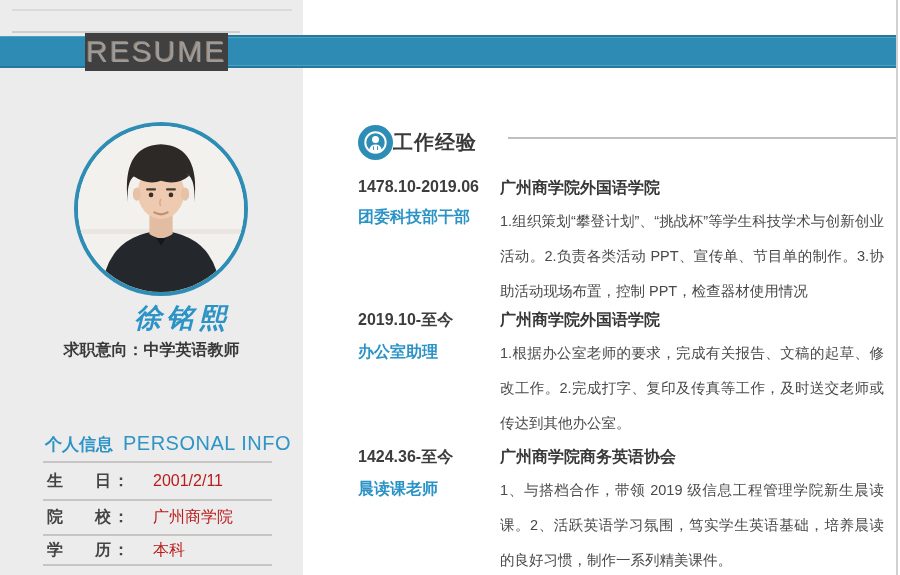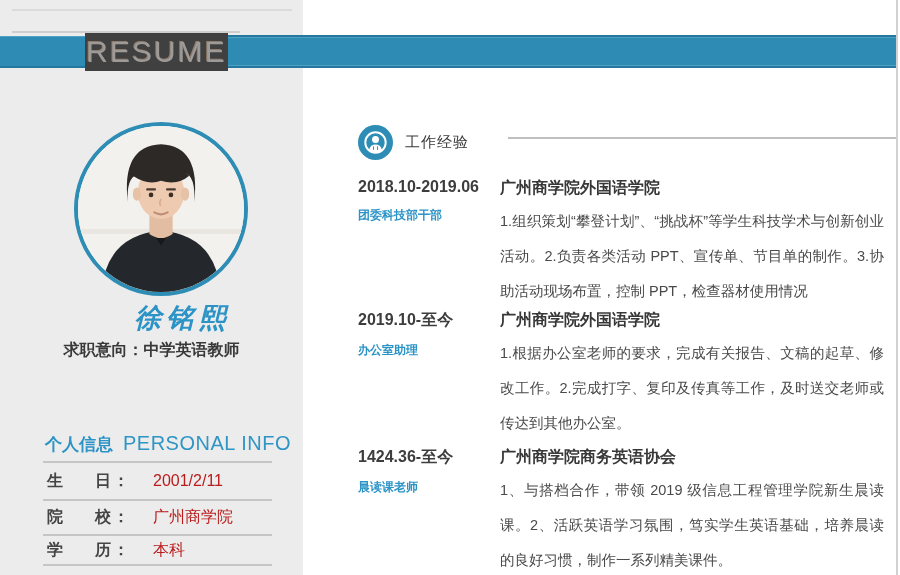--- a/index.html
+++ b/index.html
@@ -70,31 +70,31 @@
               font-size:16px; font-weight:bold; color:#444444; }
   .pi-colon { font-size:16px; font-weight:bold; color:#444444; margin-left:2px; }
   .pi-value { font-size:16px; color:#b91c1c; margin-left:24px; white-space:nowrap; }
 
   
   .we-header { position:absolute; left:358px; top:124px; height:36px; display:flex; align-items:center; }
   .we-icon {
     width:35px; height:35px; border-radius:50%; background:#2e8db5;
     display:flex; align-items:center; justify-content:center; flex:0 0 auto;
   }
-  .we-title { font-size:15px; font-weight:normal; color:#393939; margin-left:12px; letter-spacing:1px; }
+  .we-title { font-size:20px; font-weight:bold; color:#393939; letter-spacing:1px; }
   .we-rule { position:absolute; left:508px; top:137px; width:389px; height:2px; background:#c0bfbe; }
 
   .entry { position:absolute; left:358px; display:flex; }
   .entry.e0 { top:178px; }
   .entry.e1 { top:310px; }
   .entry.e2 { top:447px; }
   .entry-left  { width:142px; flex:0 0 auto; }
   .entry-right { width:384px; }
   .period { font-size:16px; font-weight:bold; color:#3d3d3d; white-space:nowrap; }
-  .role   { font-size:12px; font-weight:bold; color:#2b93c6; margin-top:11px; white-space:nowrap; }
+  .role   { font-size:16px; font-weight:bold; color:#2b93c6; margin-top:11px; white-space:nowrap; }
   .org    { font-size:16px; font-weight:bold; color:#383838; white-space:nowrap; }
   .desc   { margin-top:5px; font-size:14.5px; line-height:35px; color:#4a4a4a; text-align:justify; }
 
   .right-edge { position:absolute; left:896px; top:0; width:2px; height:575px; background:#d2d1d0; }
 </style>
 </head>
 <body>
 
 <div class="sidebar"></div>
 <div class="topline1"></div>
@@ -177,21 +177,21 @@
       <rect x="15.4" y="22" width="1" height="3.6" fill="#2e8db5"></rect>
       <rect x="19.6" y="22" width="1" height="3.6" fill="#2e8db5"></rect>
     </svg>
   </span>
   <span class="we-title">工作经验</span>
 </div>
 <div class="we-rule"></div>
 
 <div class="entry e0">
   <div class="entry-left">
-    <div class="period">2018.10-2019.06</div>
+    <div class="period">1478.10-2019.06</div>
     <div class="role">团委科技部干部</div>
   </div>
   <div class="entry-right">
     <div class="org">广州商学院外国语学院</div>
     <div class="desc">1.组织策划“攀登计划”、“挑战杯”等学生科技学术与创新创业活动。2.负责各类活动 PPT、宣传单、节目单的制作。3.协助活动现场布置，控制 PPT，检查器材使用情况</div>
   </div>
 </div>
 
 <div class="entry e1">
   <div class="entry-left">

